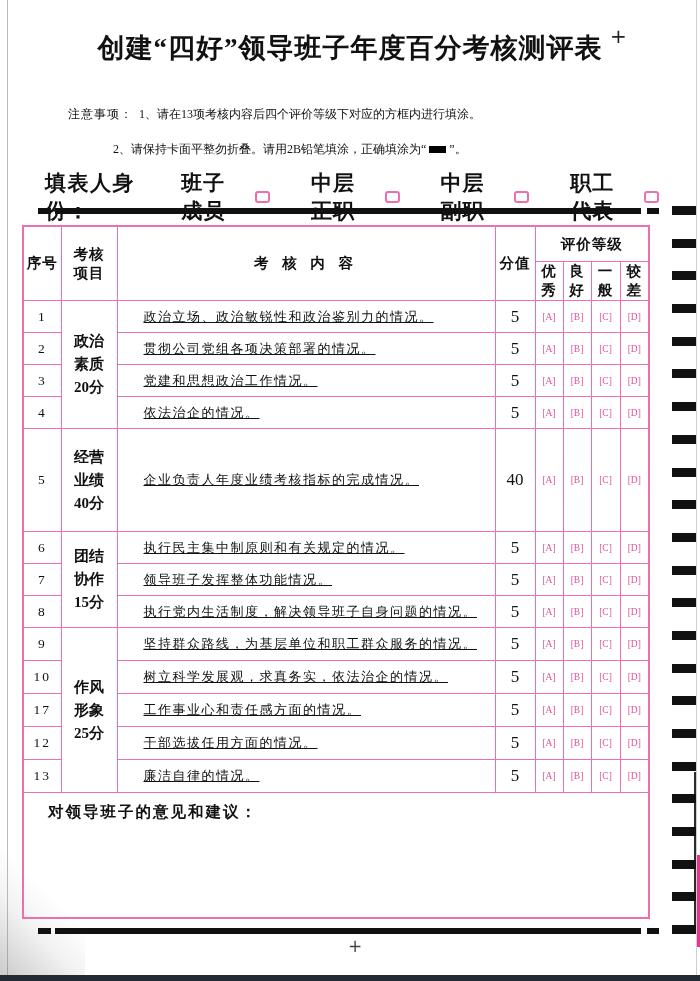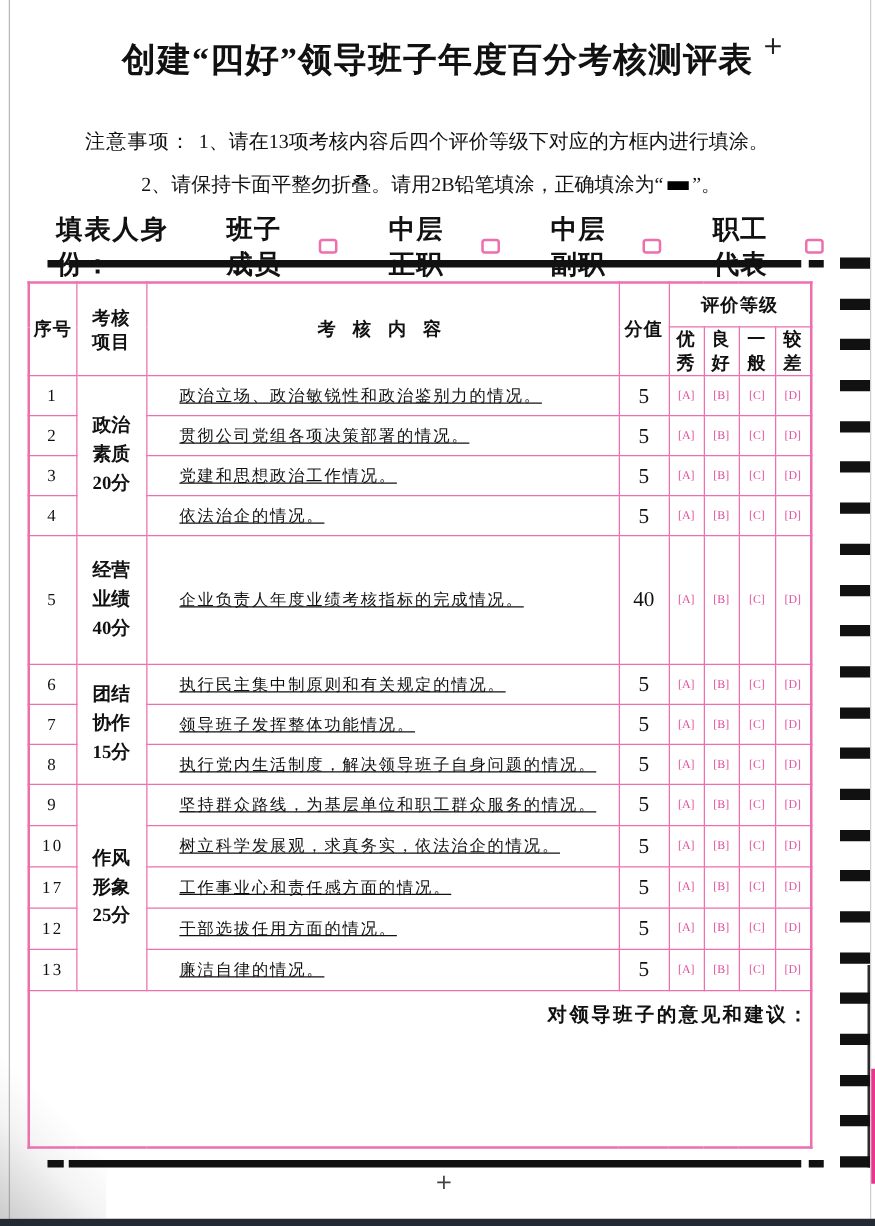--- a/index.html
+++ b/index.html
@@ -16,21 +16,21 @@
   .edge-right-pink { position:absolute; left:697px; top:855px; width:3px; height:92px; background:#e8368f; }
   .edge-bottom { position:absolute; left:0; top:975px; width:700px; height:6px; background:#242a33; }
   .curl { position:absolute; left:0; top:845px; width:85px; height:130px;
           background:linear-gradient(45deg, rgba(125,125,125,.40) 0%, rgba(175,175,175,.15) 38%, transparent 62%); }
 
   .title { position:absolute; top:30px; left:0; width:700px; text-align:center;
            font-size:27px; font-weight:bold; letter-spacing:1px; }
   .plus-top    { position:absolute; left:610px; top:24px; font-size:20px; color:#222; font-family:"DejaVu Sans",sans-serif; }
   .plus-bottom { position:absolute; left:348px; top:936px; font-size:17px; color:#444; font-family:"DejaVu Sans",sans-serif; }
 
-  .notes { position:absolute; left:68px; top:101px; font-size:16px; line-height:26px; }
+  .notes { position:absolute; left:68px; top:101px; font-size:12px; line-height:26px; }
   .notes .l2 { margin-top:9px; margin-left:45px; }
   .note-label { letter-spacing:1px; margin-right:6px; }
   .fill-demo { display:inline-block; width:17px; height:7px; background:#000; vertical-align:middle; margin:0 3px 2px 3px; }
 
   .identity { position:absolute; left:45px; top:169px; font-size:21px; font-weight:bold;
               display:flex; align-items:center; }
   .id-label { margin-right:33px; letter-spacing:1.5px; }
   .id-opt   { display:flex; align-items:center; margin-right:41px; }
   .id-opt .txt { letter-spacing:1px; }
   .cb { display:inline-block; width:15px; height:8px; border:2px solid var(--pink);
@@ -57,21 +57,21 @@
   tr.r  { height:32px; }
   tr.r5 { height:103px; }
   tr.r9 { height:33px; }
   tr.fb { height:125px; }
   td.no     { text-align:center; font-size:13.5px; letter-spacing:2px; }
   td.cat    { text-align:center; font-weight:bold; font-size:15px; line-height:23px; }
   td.content{ text-align:left; padding-left:26px; font-size:13px; letter-spacing:1.5px;text-decoration:underline; }
   td.score  { text-align:center; font-size:17px; }
   td.mark   { text-align:center; font-size:9.5px; color:var(--pinktext); }
   tr.fb td  { vertical-align:top; text-align:left; }
-  .fb-label { display:block; padding:9px 0 0 24px; font-weight:bold; font-size:15.5px; letter-spacing:2px;text-align:right; }
+  .fb-label { display:block; padding:9px 0 0 24px; font-weight:bold; font-size:15.5px; letter-spacing:2px; }
 </style>
 </head>
 <body>
 
 <div class="edge-left"></div>
 <div class="edge-right"></div>
 <div class="edge-right-dark"></div>
 <div class="edge-right-pink"></div>
 <div class="edge-bottom"></div>
 <div class="curl"></div>

